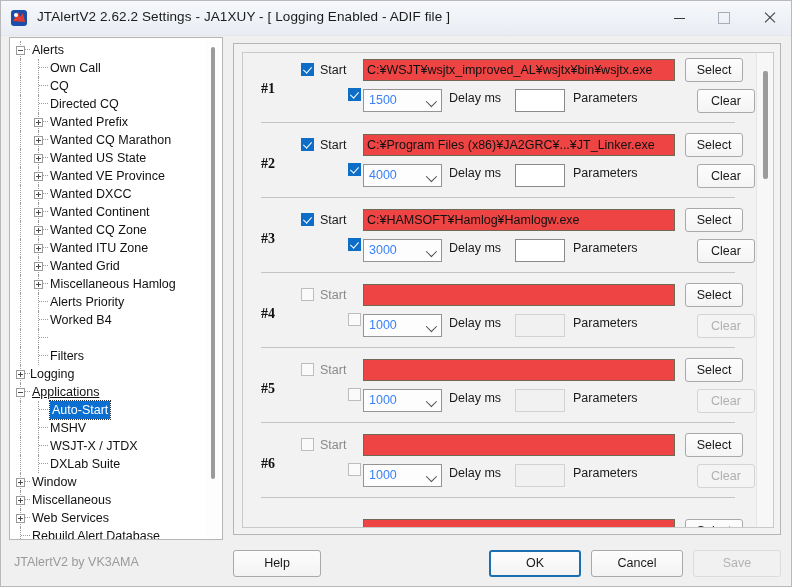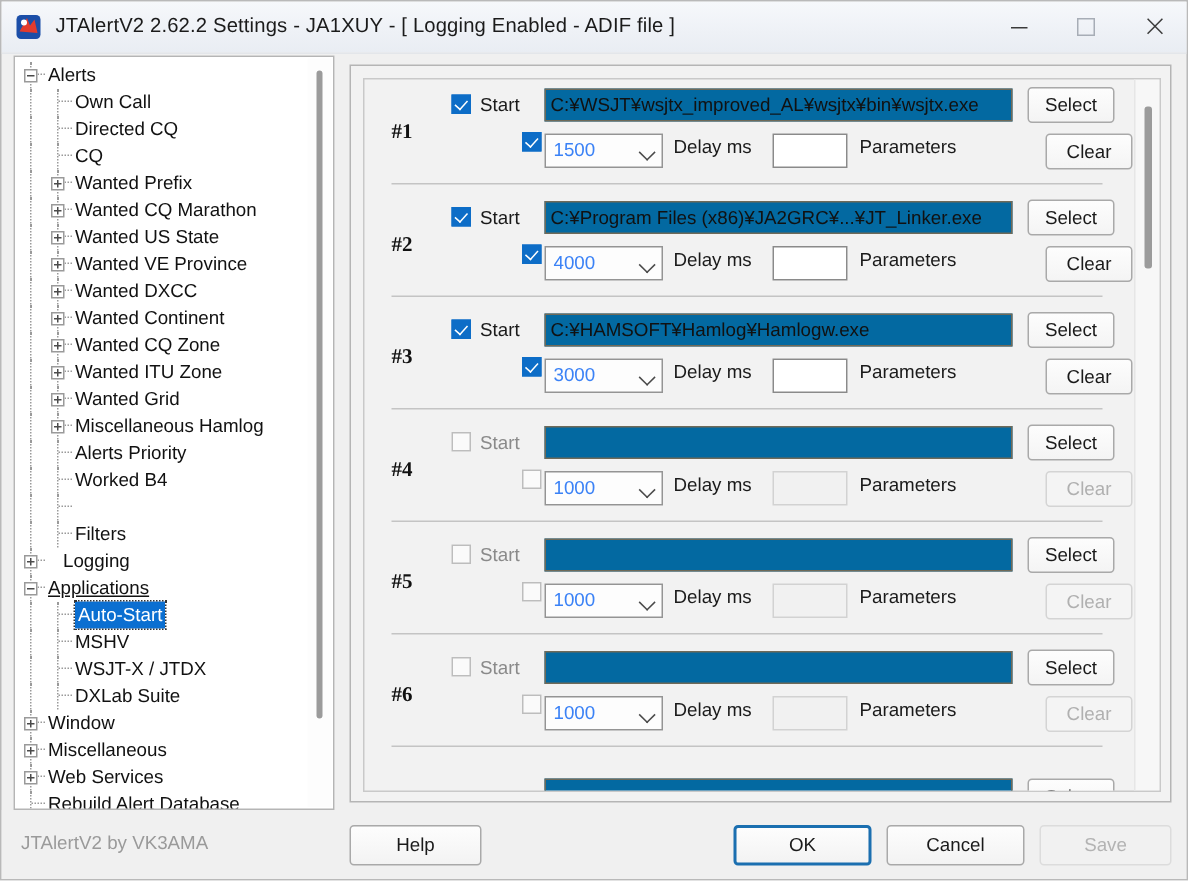--- a/index.html
+++ b/index.html
@@ -186,21 +186,21 @@
     left: 3px; top: 1px;
     width: 4px; height: 7px;
     border: solid #fff; border-width: 0 1.6px 1.6px 0;
     transform: rotate(42deg);
   }
   .cbox.dis { border-color:#bdbdbd; background:#fafafa; }
 
   .pathfield {
     position:absolute; left: 120px; top: 6px;
     width: 312px; height: 22px;
-    background: #0369a1;
+    background: #ef4444;
     border: 1px solid #6f6a58;
     box-sizing: border-box;
     font-size: 12.5px; color:#111;
     line-height: 20px;
     padding: 0 3px;
     white-space: nowrap; overflow: hidden;
   }
   .pathfield.empty { border-color:#6f6a58; }
 
   .delaysel {
@@ -315,32 +315,32 @@
         <div class="tnode">
           <span class="vline" style="left: 10px; top: 0px; height: 18px;"></span>
           <span class="vline" style="left: 28px; top: 0px; height: 18px;"></span>
           <span class="dots" style="left: 29px; width: 9px;"></span>
           <span class="lbl" style="left: 40px;">Own Call</span>
         </div>
         <div class="tnode">
           <span class="vline" style="left: 10px; top: 0px; height: 18px;"></span>
           <span class="vline" style="left: 28px; top: 0px; height: 18px;"></span>
           <span class="dots" style="left: 29px; width: 9px;"></span>
+          <span class="lbl" style="left: 40px;">CQ</span>
+        </div>
+        <div class="tnode">
+          <span class="vline" style="left: 10px; top: 0px; height: 18px;"></span>
+          <span class="vline" style="left: 28px; top: 0px; height: 18px;"></span>
+          <span class="dots" style="left: 29px; width: 9px;"></span>
           <span class="lbl" style="left: 40px;">Directed CQ</span>
         </div>
         <div class="tnode">
           <span class="vline" style="left: 10px; top: 0px; height: 18px;"></span>
           <span class="vline" style="left: 28px; top: 0px; height: 18px;"></span>
           <span class="dots" style="left: 29px; width: 9px;"></span>
-          <span class="lbl" style="left: 40px;">CQ</span>
-        </div>
-        <div class="tnode">
-          <span class="vline" style="left: 10px; top: 0px; height: 18px;"></span>
-          <span class="vline" style="left: 28px; top: 0px; height: 18px;"></span>
-          <span class="dots" style="left: 29px; width: 9px;"></span>
           <span class="expander plus" style="left: 24px;"></span>
           <span class="lbl" style="left: 40px;">Wanted Prefix</span>
         </div>
         <div class="tnode">
           <span class="vline" style="left: 10px; top: 0px; height: 18px;"></span>
           <span class="vline" style="left: 28px; top: 0px; height: 18px;"></span>
           <span class="dots" style="left: 29px; width: 9px;"></span>
           <span class="expander plus" style="left: 24px;"></span>
           <span class="lbl" style="left: 40px;">Wanted CQ Marathon</span>
         </div>
@@ -420,21 +420,21 @@
         <div class="tnode">
           <span class="vline" style="left: 10px; top: 0px; height: 18px;"></span>
           <span class="vline" style="left: 28px; top: 0px; height: 18px;"></span>
           <span class="dots" style="left: 29px; width: 9px;"></span>
           <span class="lbl" style="left: 40px;">Filters</span>
         </div>
         <div class="tnode">
           <span class="vline" style="left: 10px; top: 0px; height: 18px;"></span>
           <span class="dots" style="left: 11px; width: 9px;"></span>
           <span class="expander plus" style="left: 6px;"></span>
-          <span class="lbl" style="left: 32px;">Logging</span>
+          <span class="lbl" style="left: 20px;">Logging</span>
         </div>
         <div class="tnode">
           <span class="vline" style="left: 10px; top: 0px; height: 18px;"></span>
           <span class="dots" style="left: 11px; width: 9px;"></span>
           <span class="expander" style="left: 6px;"></span>
           <span class="lbl" style="left: 22px; text-decoration: underline;">Applications</span>
         </div>
         <div class="tnode sel">
           <span class="vline" style="left: 10px; top: 0px; height: 18px;"></span>
           <span class="vline" style="left: 28px; top: 0px; height: 18px;"></span>

